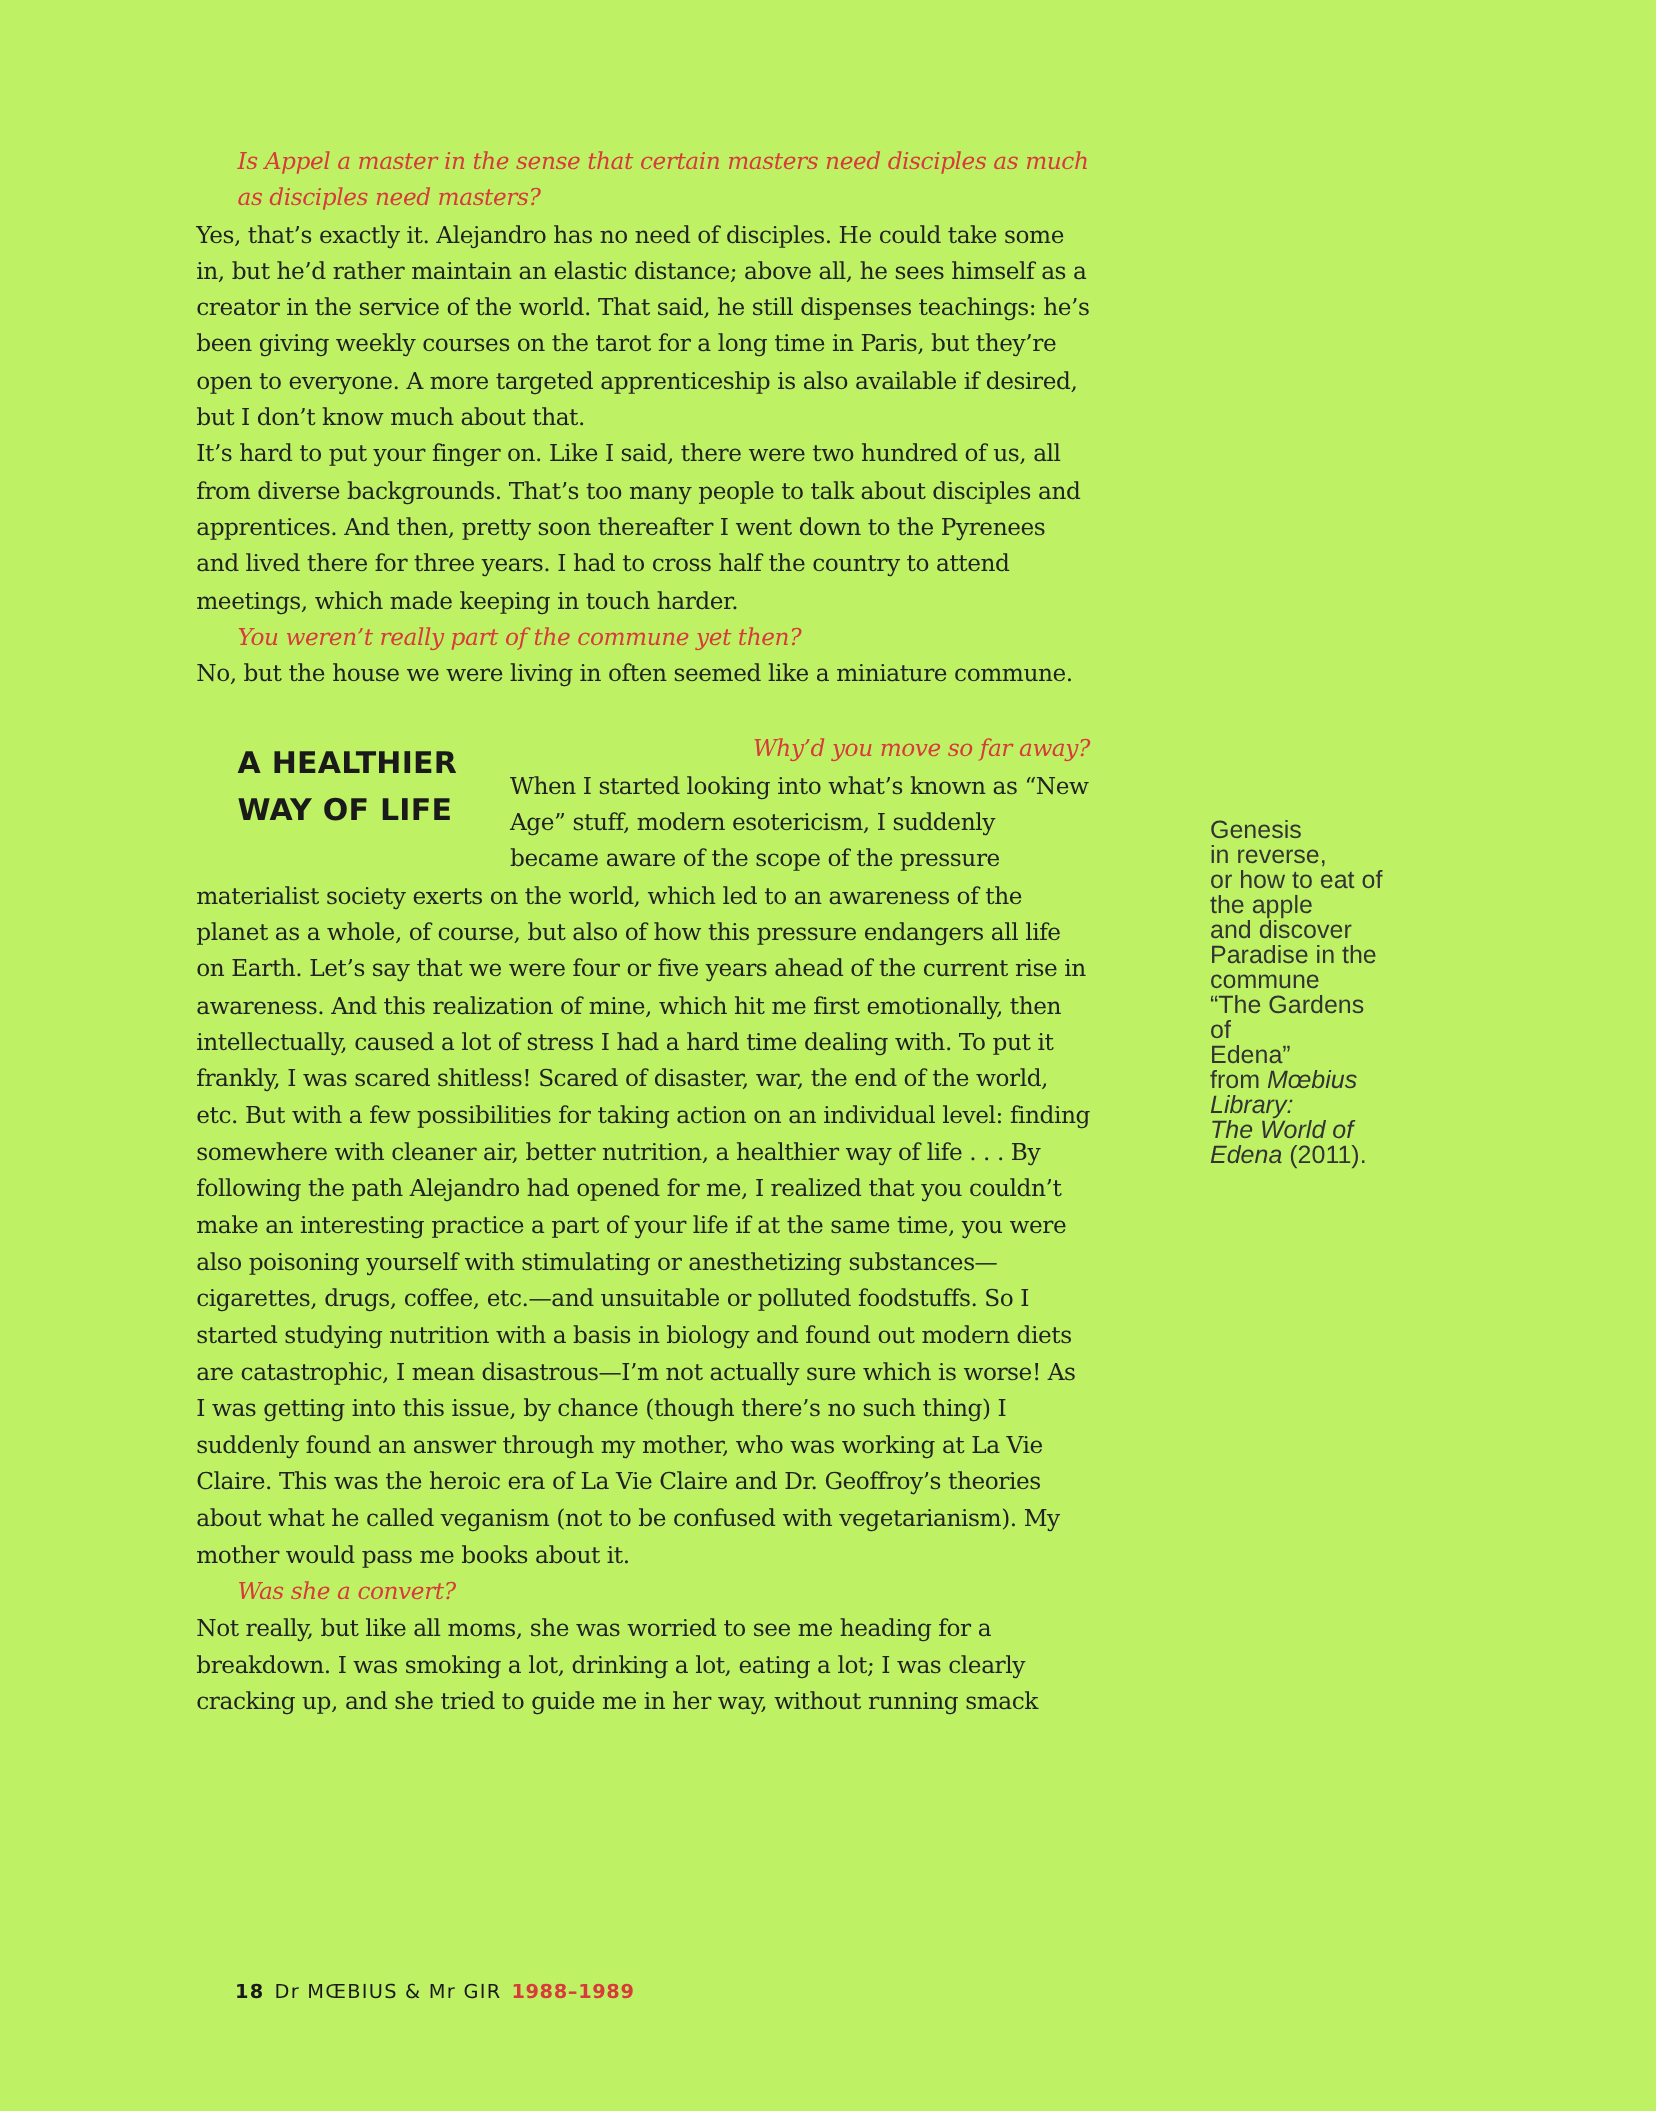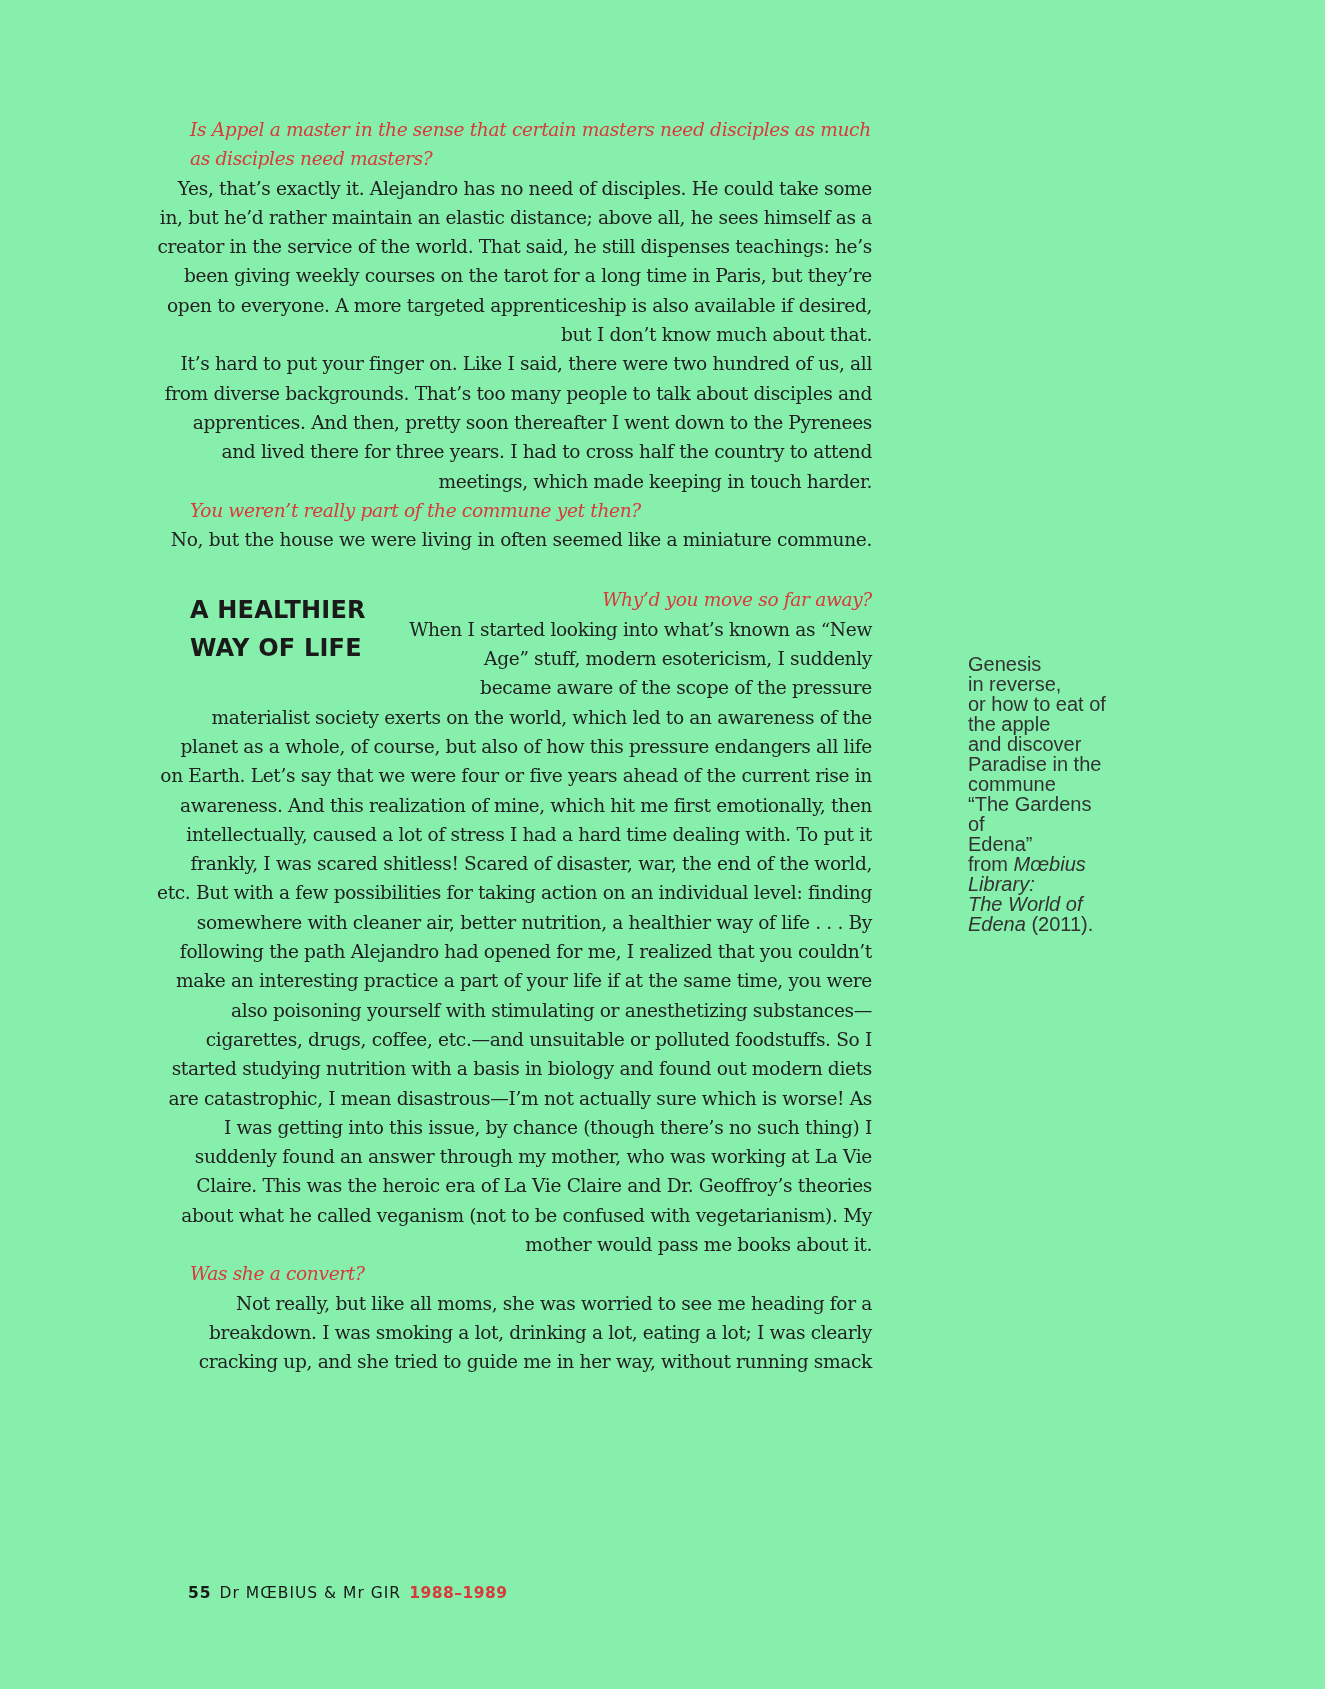--- a/index.html
+++ b/index.html
@@ -1,25 +1,25 @@
 <!DOCTYPE html>
 <html><head>
 <meta charset="utf-8">
 <style>
   html, body { margin: 0; padding: 0; background: #ffffff; }
   body { width: 1325px; height: 1689px; position: relative; overflow: hidden; }
-  .page { position: absolute; left: 0; top: 0; width: 1325px; height: 1689px; background: #86efac; }
+  .page { position: absolute; left: 0; top: 0; width: 1325px; height: 1689px; background: #bef264; }
   .col {
     position: absolute; left: 157px; top: 115px; width: 715px;
     font-family: "DejaVu Serif", "Liberation Serif", serif;
     font-size: 18.6px; line-height: 29.3px; color: #222;
     letter-spacing: -0.35px;
   }
   .q { color: #d93a3b; font-style: italic; padding-left: 33px; margin: 0; }
-  .a { margin: 0; text-align: right; }
+  .a { margin: 0; }
   .gap { height: 31px; }
   .section { position: relative; }
   .heading {
     float: left; width: 218px; margin: 6px 0 0 33px; height: 88px;
     font-family: "DejaVu Sans", "Liberation Sans", sans-serif;
     font-weight: bold; font-size: 24px; line-height: 38px; color: #1a1a1a;
     letter-spacing: 0.2px;
   }
   .section .q2 { color: #d93a3b; font-style: italic; margin: 0; text-align: right; }
   .caption {
@@ -69,16 +69,16 @@
     <div>commune</div>
     <div>“The Gardens of</div>
     <div>Edena”</div>
     <div><span>from </span><i>Mœbius</i></div>
     <div><i>Library:</i></div>
     <div><i>The World of</i></div>
     <div><i>Edena</i><span> (2011).</span></div>
   </div>
 
   <div class="footer">
-    <span class="num">55</span><span>Dr MŒBIUS &amp; Mr GIR</span><span class="yrs">1988–1989</span>
+    <span class="num">18</span><span>Dr MŒBIUS &amp; Mr GIR</span><span class="yrs">1988–1989</span>
   </div>
 
 </div>
 
 </body></html>

